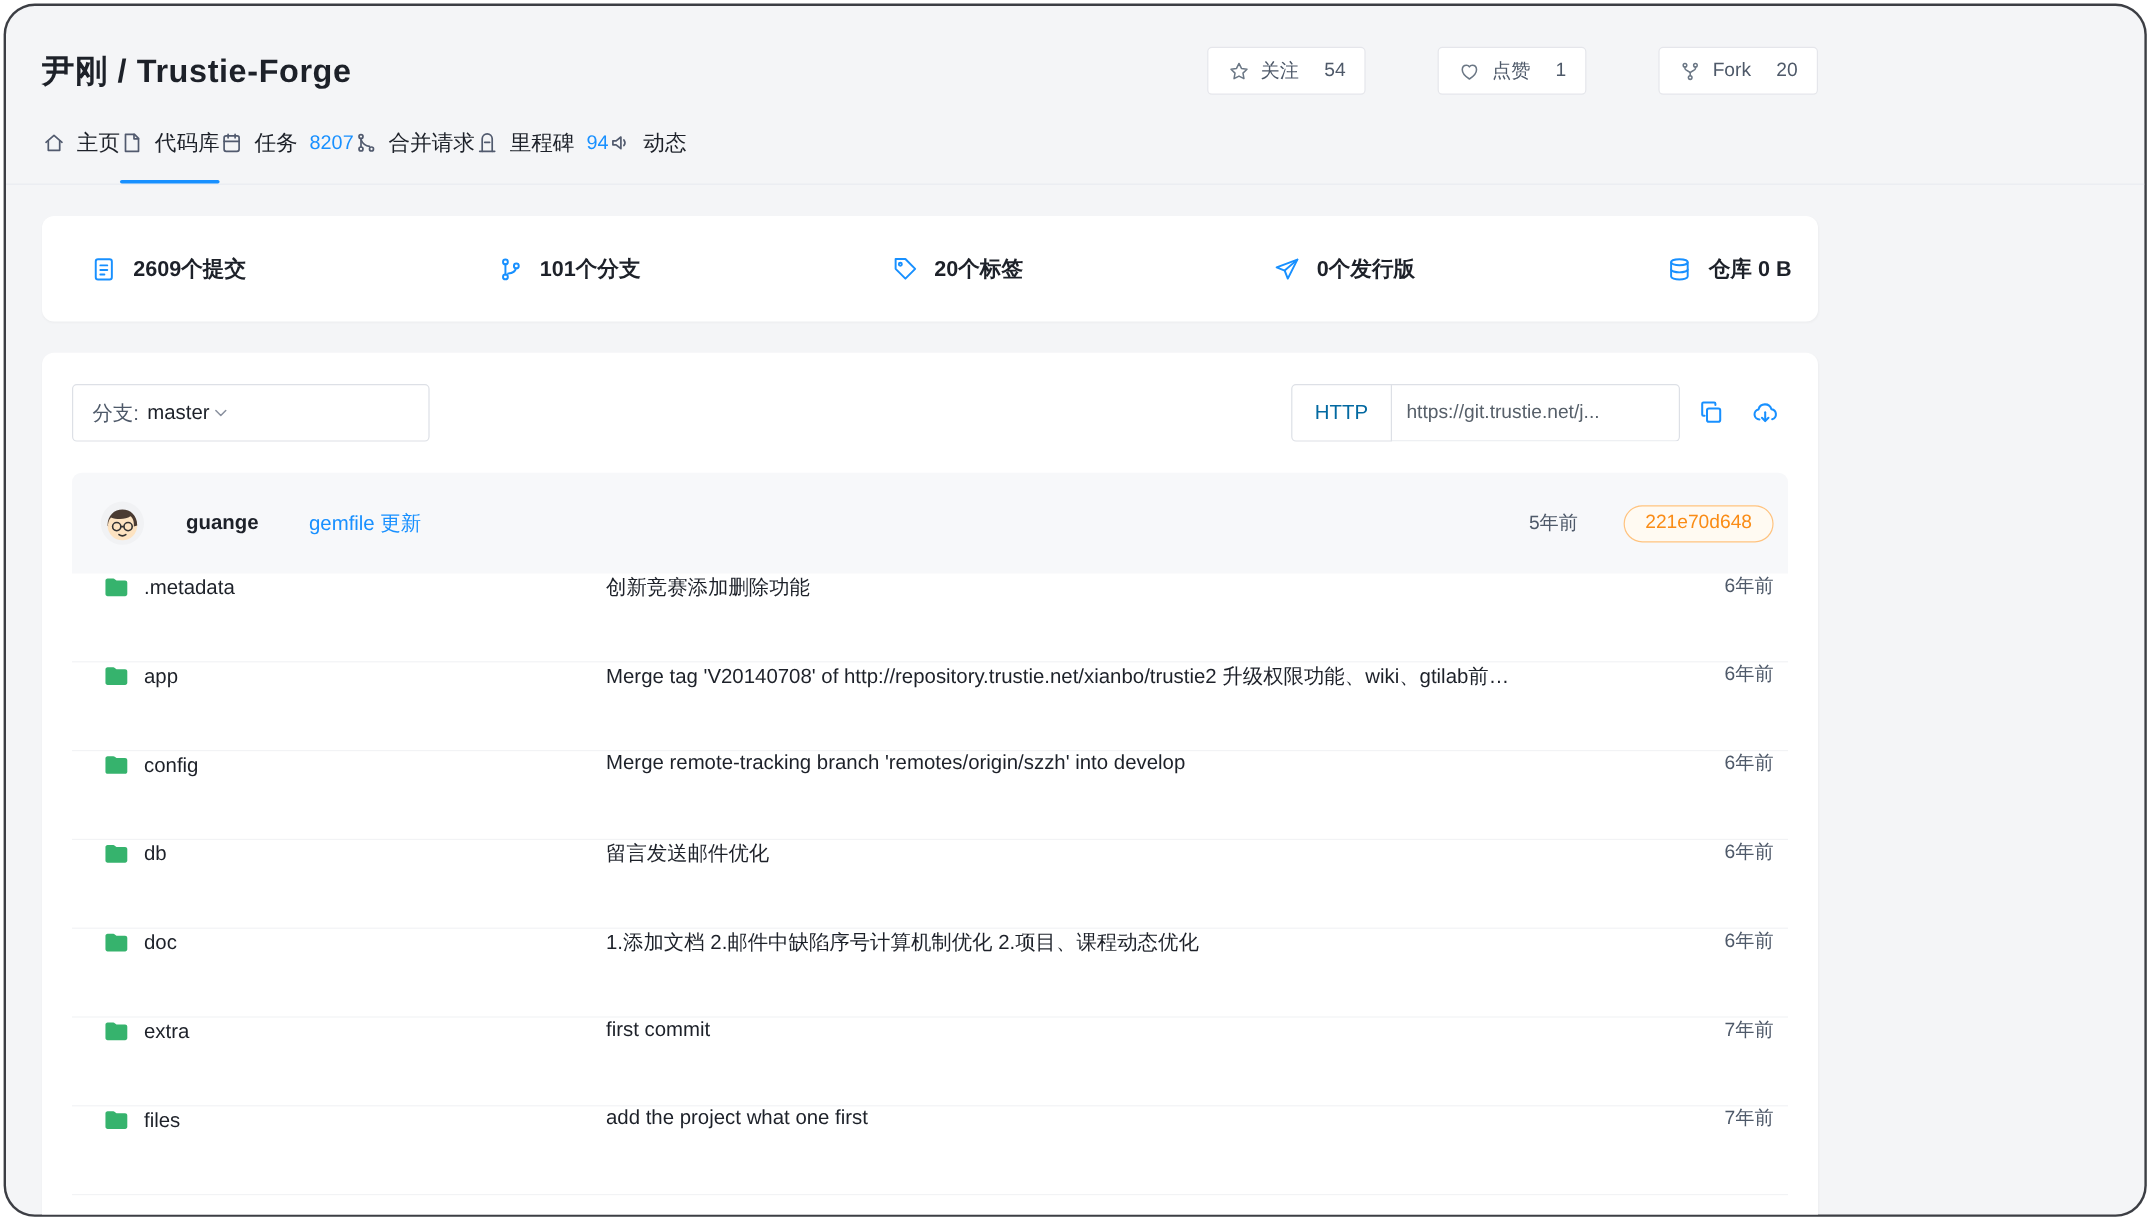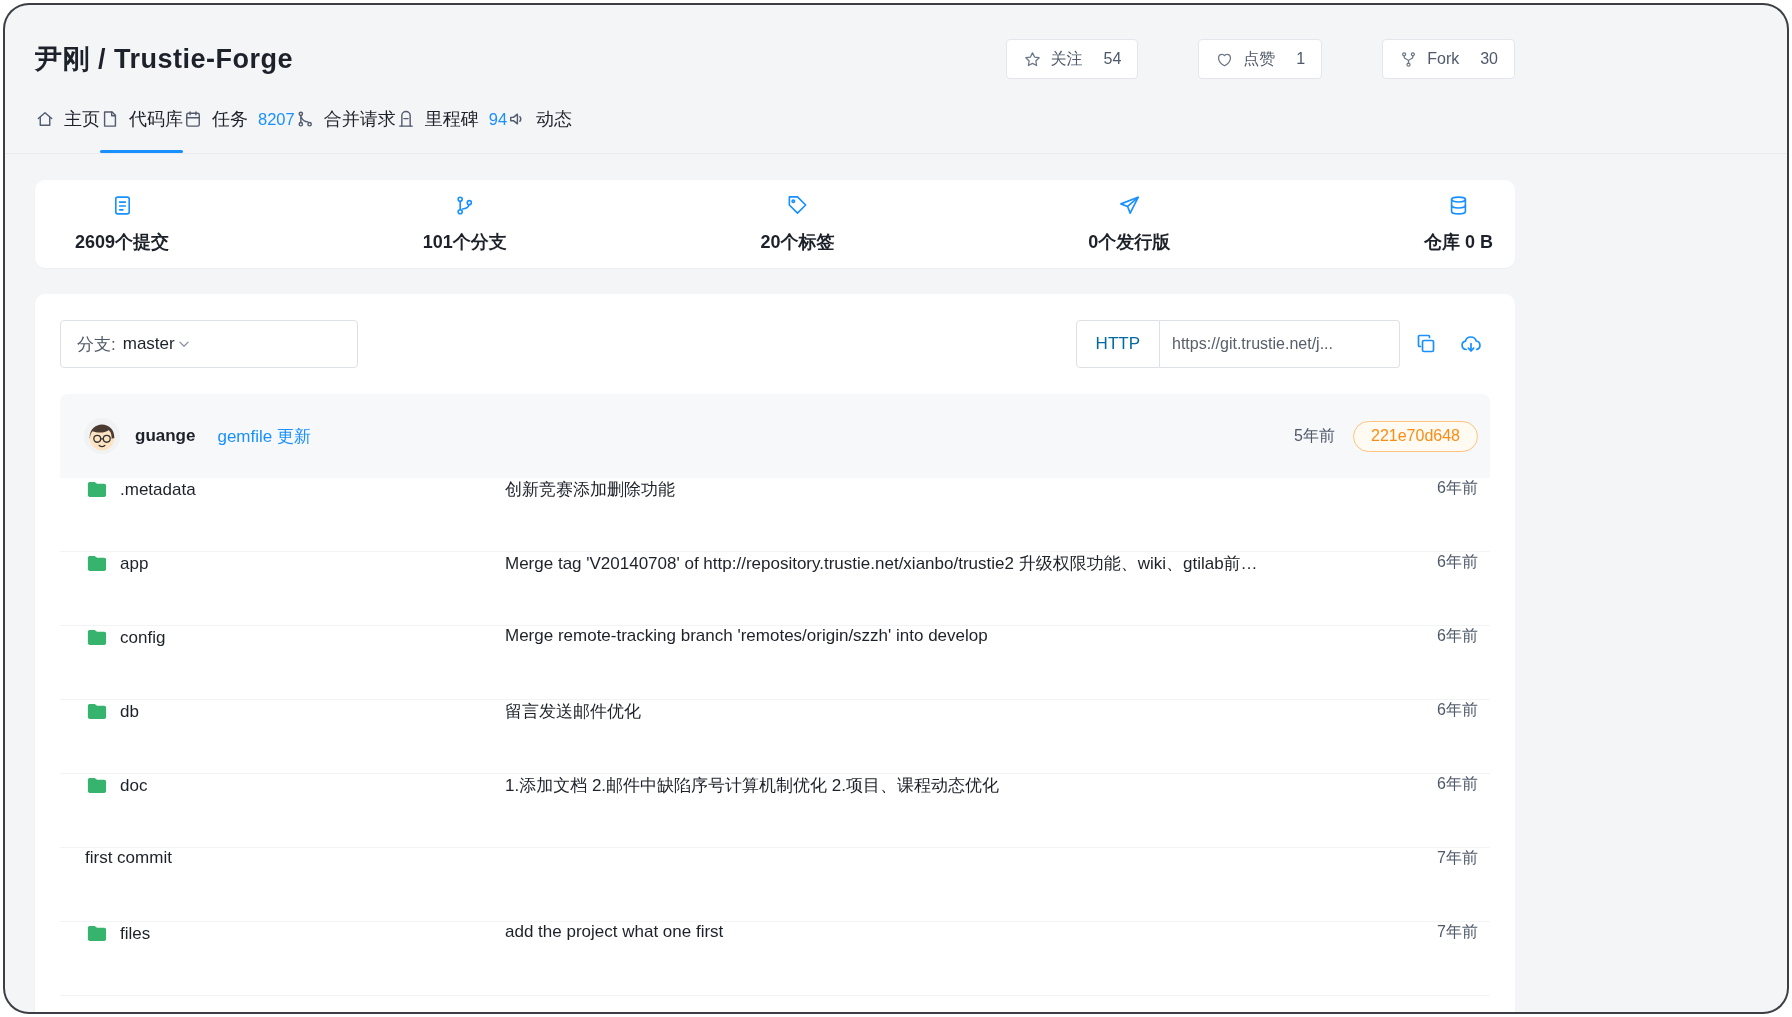--- a/index.html
+++ b/index.html
@@ -43,21 +43,21 @@
   }
   .tab-badge { color:#1890ff; font-size:16.5px; margin-left:1px; }
 
   
   .stats {
     margin-top:26px; height:88px; background:#fff; border-radius:10px;
     display:flex; align-items:center; justify-content:space-between;
     padding:0 22px 0 40px; box-shadow:0 1px 2px rgba(31,35,41,.03);
   }
   .stat { display:flex; align-items:center; gap:13px; font-size:18px;
-          font-weight:700; color:#1d2129; cursor:pointer;flex-direction:column; }
+          font-weight:700; color:#1d2129; cursor:pointer; }
   .stat svg { width:23px; height:23px; color:#1890ff; display:block; }
 
   
   .main-card { margin-top:26px; background:#fff; border-radius:10px;
                padding:26px 25px 0; box-shadow:0 1px 2px rgba(31,35,41,.03); }
   .toolbar { display:flex; align-items:center; }
   .branch-select {
     width:298px; height:48px; border:1px solid #dde0e6; border-radius:4px;
     display:flex; align-items:center; padding:0 16px; font-size:17px;
     background:#fff; cursor:pointer;
@@ -79,21 +79,21 @@
   .icon-btn {
     width:38px; height:38px; margin-left:7px; border:none; background:transparent;
     color:#1890ff; display:flex; align-items:center; justify-content:center;
     cursor:pointer; padding:0;
   }
   .icon-btn svg { width:24px; height:24px; display:block; }
 
   
   .commit-bar {
     margin-top:26px; height:84px; background:#f7f8fa; border-radius:8px 8px 0 0;
-    display:flex; align-items:center; padding:0 12px 0 23px;
+    display:flex; align-items:center; padding:0 12px 0 23px;gap:20px;
   }
   .avatar { width:38px; height:38px; border-radius:50%; overflow:hidden; flex:none; cursor:pointer; }
   .avatar svg { width:38px; height:38px; display:block; }
   .commit-author { font-size:17px; font-weight:700; color:#1d2129; margin-left:14px; cursor:pointer; }
   .commit-msg { font-size:17px; color:#1890ff; margin-left:22px; cursor:pointer; }
   .commit-time { margin-left:auto; font-size:16px; color:#4e5969; }
   .commit-hash {
     margin-left:18px; height:31px; display:flex; align-items:center; padding:0 17px;
     border:1px solid #ffc37f; background:#fffaf2; color:#fa8c16;
     border-radius:16px; font-size:16px; cursor:pointer;
@@ -144,21 +144,21 @@
           <div class="action-btn">
             <span>
               <svg viewBox="0 0 24 24" fill="none" stroke="currentColor" stroke-width="1.6" stroke-linecap="round">
                   <circle cx="6.5" cy="5.5" r="1.9"></circle>
                   <circle cx="17.5" cy="5.5" r="1.9"></circle>
                   <circle cx="12" cy="18.5" r="1.9"></circle>
                   <path d="M6.5 7.4v1.8c0 2 5.5 2.3 5.5 4.8v2.6M17.5 7.4v1.8c0 2-5.5 2.3-5.5 4.8"></path>
                 </svg>
             </span>
             <span>Fork</span>
-            <span class="action-count">30</span>
+            <span class="action-count">20</span>
           </div>
 
         </div>
       </div>
 
       <div class="tabs">
         <div class="tab">
           <span>
             <svg viewBox="0 0 24 24" fill="none" stroke="currentColor" stroke-width="1.7" stroke-linecap="round" stroke-linejoin="round">
                 <path d="M4 11.5L12 4.5l8 7"></path>
@@ -407,20 +407,28 @@
                   <path fill="#36b36d" d="M3 6.2c0-1 .8-1.9 1.9-1.9h4.9c.5 0 1 .2 1.3.6L12.6 6h7.5c1 0 1.9.8 1.9 1.9v9.9c0 1-.8 1.9-1.9 1.9H4.9c-1 0-1.9-.8-1.9-1.9z"></path>
                 </svg>
               </span>
             <span class="file-name">doc</span>
           </span>
           <span class="file-msg">1.添加文档 2.邮件中缺陷序号计算机制优化 2.项目、课程动态优化</span>
           <span class="file-time">6年前</span>
         </div>
 
         <div class="file-row">
+          <span class="file-name-cell">
+            <span>
+                <svg viewBox="0 0 24 24">
+                  <path fill="#36b36d" d="M3 6.2c0-1 .8-1.9 1.9-1.9h4.9c.5 0 1 .2 1.3.6L12.6 6h7.5c1 0 1.9.8 1.9 1.9v9.9c0 1-.8 1.9-1.9 1.9H4.9c-1 0-1.9-.8-1.9-1.9z"></path>
+                </svg>
+              </span>
+            <span class="file-name">extra</span>
+          </span>
           <span class="file-msg">first commit</span>
           <span class="file-time">7年前</span>
         </div>
 
         <div class="file-row">
           <span class="file-name-cell">
             <span>
                 <svg viewBox="0 0 24 24">
                   <path fill="#36b36d" d="M3 6.2c0-1 .8-1.9 1.9-1.9h4.9c.5 0 1 .2 1.3.6L12.6 6h7.5c1 0 1.9.8 1.9 1.9v9.9c0 1-.8 1.9-1.9 1.9H4.9c-1 0-1.9-.8-1.9-1.9z"></path>
                 </svg>

